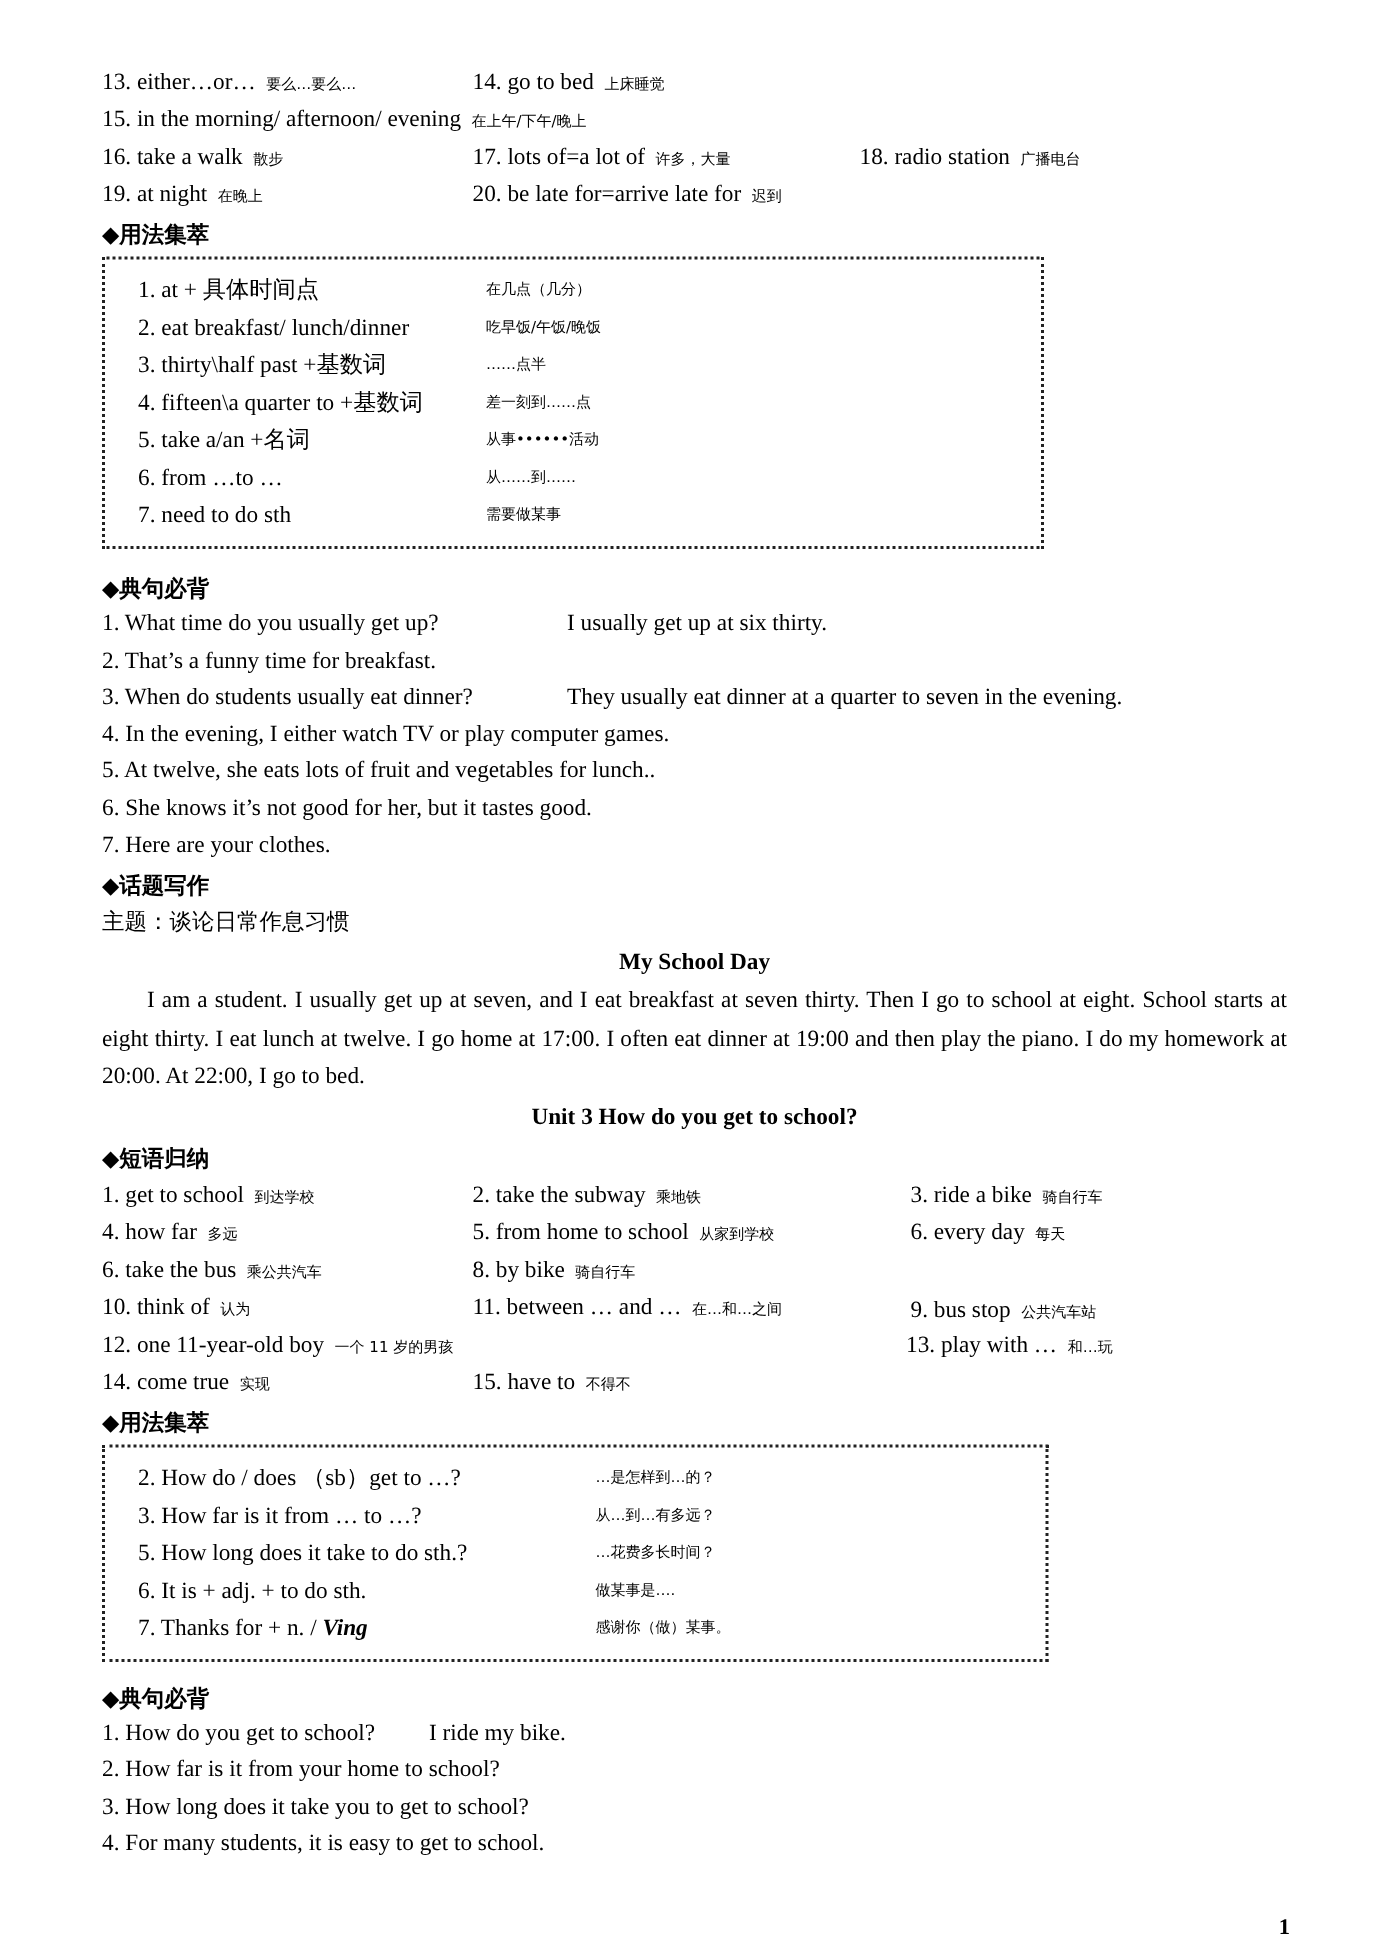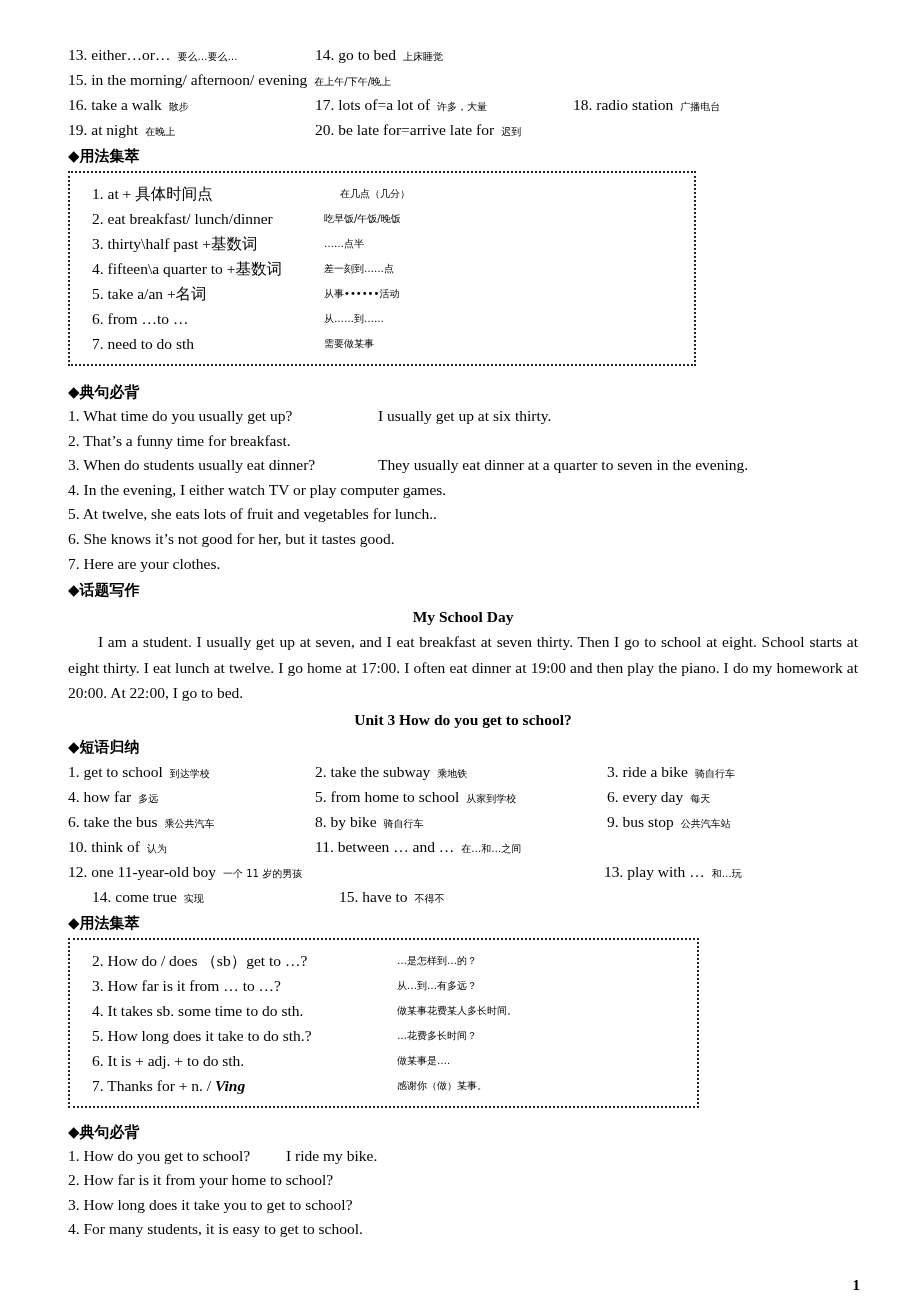--- a/index.html
+++ b/index.html
@@ -154,21 +154,21 @@
           <span class="col" style="left: 247px;"><span class="en">20. be late for=arrive late for</span><span class="gap"></span><span class="cn">迟到</span></span>
         </div>
       </div>
 
     <div class="section-head">
       <span>◆用法集萃</span>
     </div>
     <div class="dotted-box" id="u2-usage" style="width:628px;">
         <div class="brow">
           <span class="bleft en">1. at +  具体时间点</span>
-          <span class="bright cn" style="left: 254px; margin-left: 16px;">在几点（几分）</span>
+          <span class="bright cn" style="left: 254px;">在几点（几分）</span>
         </div>
         <div class="brow">
           <span class="bleft en">2. eat breakfast/ lunch/dinner</span>
           <span class="bright cn" style="left: 254px;">吃早饭/午饭/晚饭</span>
         </div>
         <div class="brow">
           <span class="bleft en">3. thirty\half past +基数词</span>
           <span class="bright cn" style="left: 254px;">……点半</span>
         </div>
         <div class="brow">
@@ -198,20 +198,21 @@
         <div class="sent"><span>3. When do students usually eat dinner?</span><span class="ans" style="left: 310px;">They usually eat dinner at a quarter to seven in the evening.</span></div>
         <div class="sent"><span>4. In the evening, I either watch TV or play computer games.</span></div>
         <div class="sent"><span>5. At twelve, she eats lots of fruit and vegetables for lunch..</span></div>
         <div class="sent"><span>6. She knows it’s not good for her, but it tastes good.</span></div>
         <div class="sent"><span>7. Here are your clothes.</span></div>
       </div>
 
     <div class="section-head">
       <span>◆话题写作</span>
     </div>
+    <div class="subject-line">主题：谈论日常作息习惯</div>
     <div class="essay-title">My School Day</div>
     <p class="essay-body">I am a student. I usually get up at seven, and I eat breakfast at seven thirty. Then I go to school at eight. School starts at eight thirty. I eat lunch at twelve. I go home at 17:00. I often eat dinner at 19:00 and then play the piano. I do my homework at 20:00. At 22:00, I go to bed.</p>
 
     <div class="unit-title">Unit 3 How do you get to school?</div>
 
     <div class="section-head">
       <span>◆短语归纳</span>
     </div>
     <div id="u3-phrases">
         <div class="row" style="height: 25px;">
@@ -220,51 +221,47 @@
           <span class="col" style="left: 539px;"><span class="en">3. ride a bike</span><span class="gap"></span><span class="cn">骑自行车</span></span>
         </div>
         <div class="row" style="height: 25px;">
           <span class="col" style="left: 0px;"><span class="en">4. how far</span><span class="gap"></span><span class="cn">多远</span></span>
           <span class="col" style="left: 247px;"><span class="en">5. from home to school</span><span class="gap"></span><span class="cn">从家到学校</span></span>
           <span class="col" style="left: 539px;"><span class="en">6. every day</span><span class="gap"></span><span class="cn">每天</span></span>
         </div>
         <div class="row" style="height: 25px;">
           <span class="col" style="left: 0px;"><span class="en">6. take the bus</span><span class="gap"></span><span class="cn">乘公共汽车</span></span>
           <span class="col" style="left: 247px;"><span class="en">8. by bike</span><span class="gap"></span><span class="cn">骑自行车</span></span>
-          <span class="col" style="left: 539px;"><span class="en">9. bus stop</span><span class="gap"></span><span class="cn">公共汽车站</span></span>
+          <span class="col" style="left: 539px; margin-top: 27px;"><span class="en">9. bus stop</span><span class="gap"></span><span class="cn">公共汽车站</span></span>
         </div>
         <div class="row" style="height: 25px;">
           <span class="col" style="left: 0px;"><span class="en">10. think of</span><span class="gap"></span><span class="cn">认为</span></span>
           <span class="col" style="left: 247px;"><span class="en">11. between … and …</span><span class="gap"></span><span class="cn">在…和…之间</span></span>
         </div>
         <div class="row" style="height: 25px;">
           <span class="col" style="left: 0px;"><span class="en">12. one 11-year-old boy</span><span class="gap"></span><span class="cn">一个 11 岁的男孩</span></span>
           <span class="col" style="left: 536px;"><span class="en">13. play with …</span><span class="gap"></span><span class="cn">和…玩</span></span>
         </div>
-        <div class="row" style="height: 25px; margin-left: 24px;">
+        <div class="row" style="height: 25px;">
           <span class="col" style="left: 0px;"><span class="en">14. come true</span><span class="gap"></span><span class="cn">实现</span></span>
           <span class="col" style="left: 247px;"><span class="en">15. have to</span><span class="gap"></span><span class="cn">不得不</span></span>
         </div>
       </div>
 
     <div class="section-head">
       <span>◆用法集萃</span>
     </div>
     <div class="dotted-box" id="u3-usage" style="width:631px;">
         <div class="brow">
           <span class="bleft en">2. How do / does （sb）get to …?</span>
           <span class="bright cn" style="left: 327px;">…是怎样到…的？</span>
         </div>
         <div class="brow">
           <span class="bleft en">3. How far is it from … to …?</span>
           <span class="bright cn" style="left: 327px;">从…到…有多远？</span>
-        </div>
-        <div class="brow">
-          <span class="bleft en">4. It takes sb. some time to do sth.</span>
-          <span class="bright cn" style="left: 327px;">做某事花费某人多长时间。</span>
         </div>
         <div class="brow">
           <span class="bleft en">5. How long does it take to do sth.?</span>
           <span class="bright cn" style="left: 327px;">…花费多长时间？</span>
         </div>
         <div class="brow">
           <span class="bleft en">6. It is + adj. + to do sth.</span>
           <span class="bright cn" style="left: 327px;">做某事是….</span>
         </div>
         <div class="brow">

